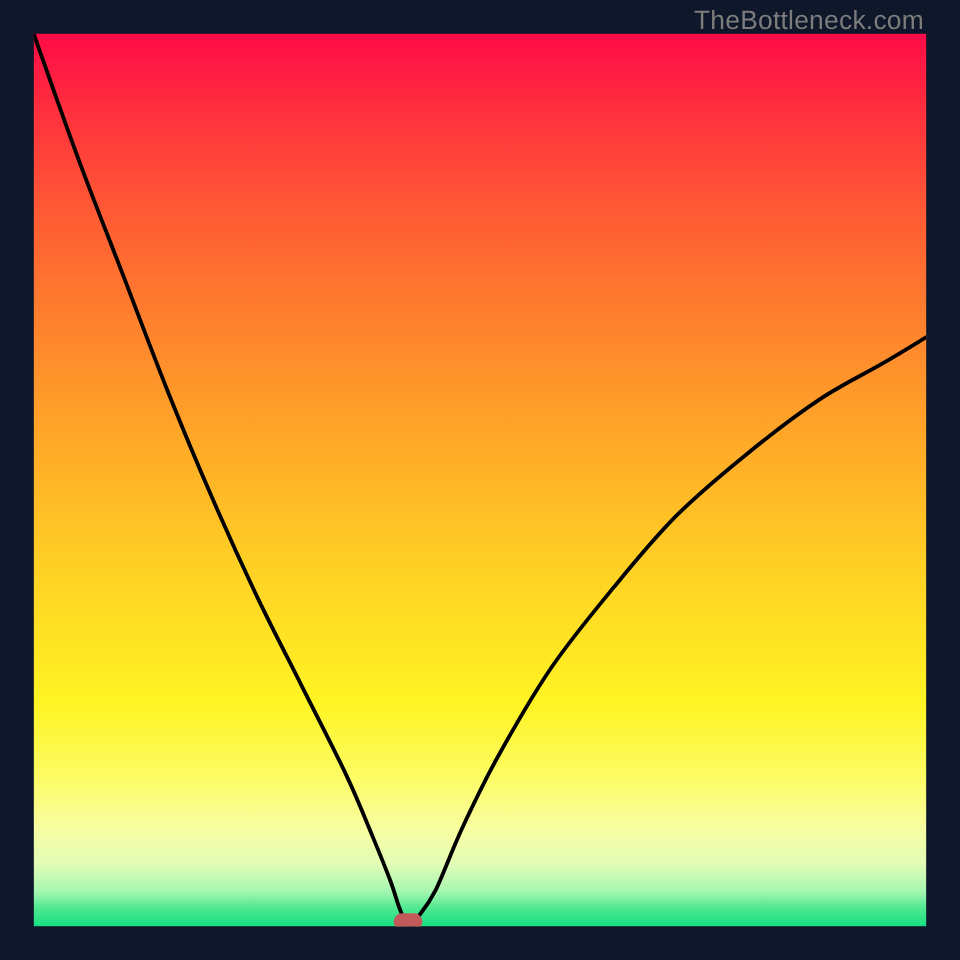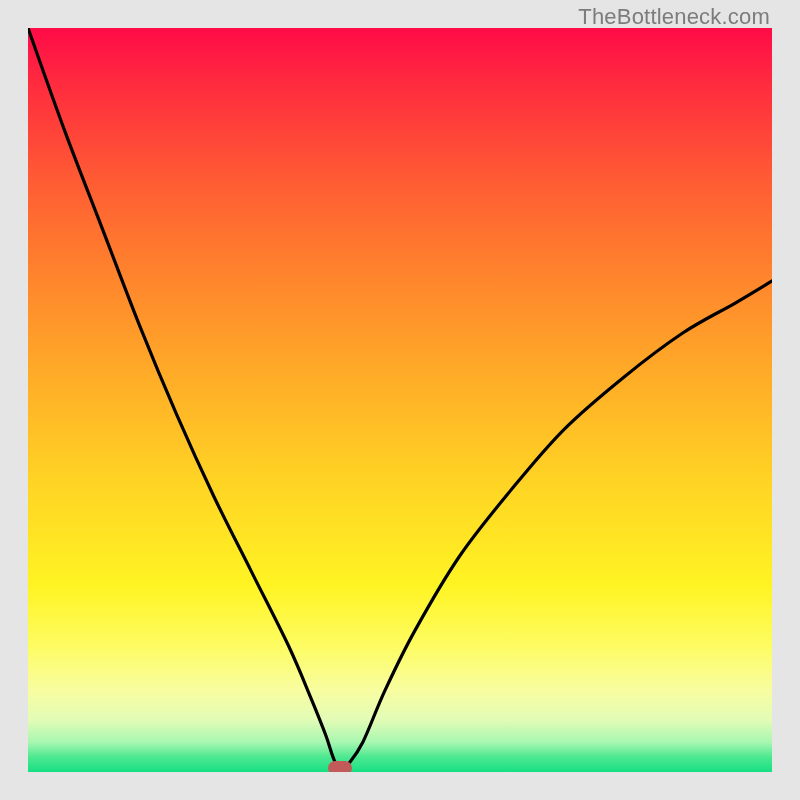--- a/index.html
+++ b/index.html
@@ -10,21 +10,21 @@
     background: #000;
     overflow: hidden;
     font-family: Arial, Helvetica, sans-serif;
   }
   .frame {
     position: absolute;
     top: 0;
     left: 0;
     width: 800px;
     height: 800px;
-    background: #e5e5e5;
+    background: #0f172a;
     text-decoration: underline;
   }
   .plot-area {
     position: absolute;
     top: 28px;
     left: 28px;
     width: 744px;
     height: 744px;
     overflow: hidden;
   }

